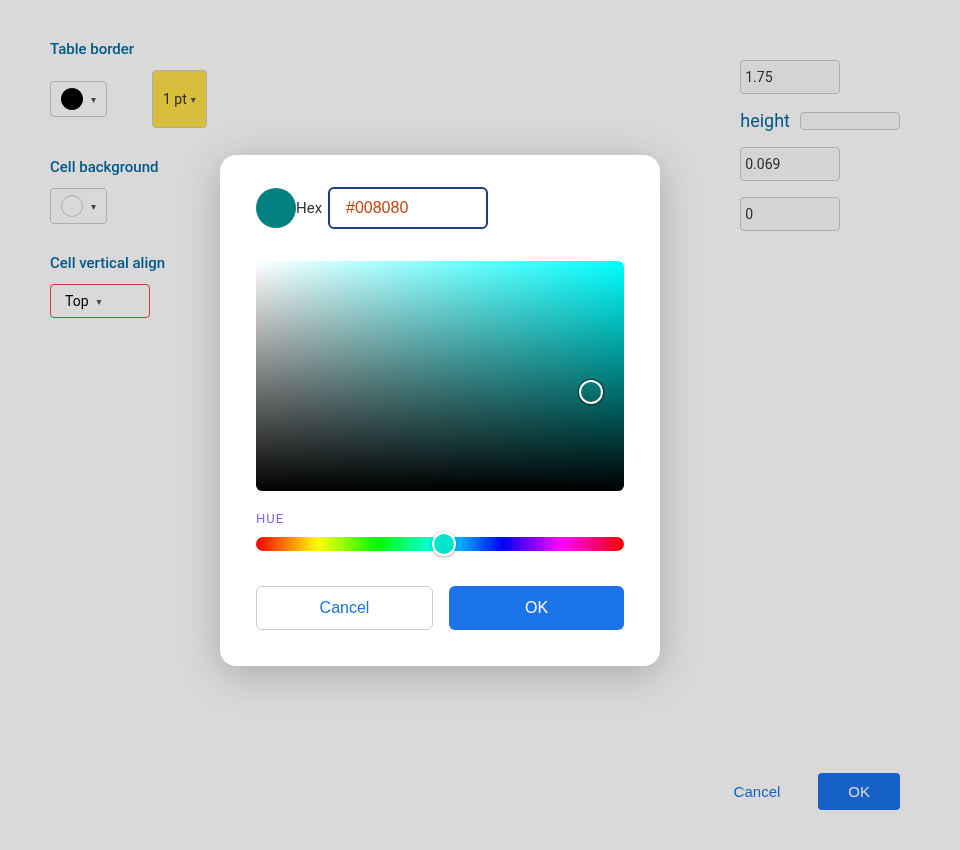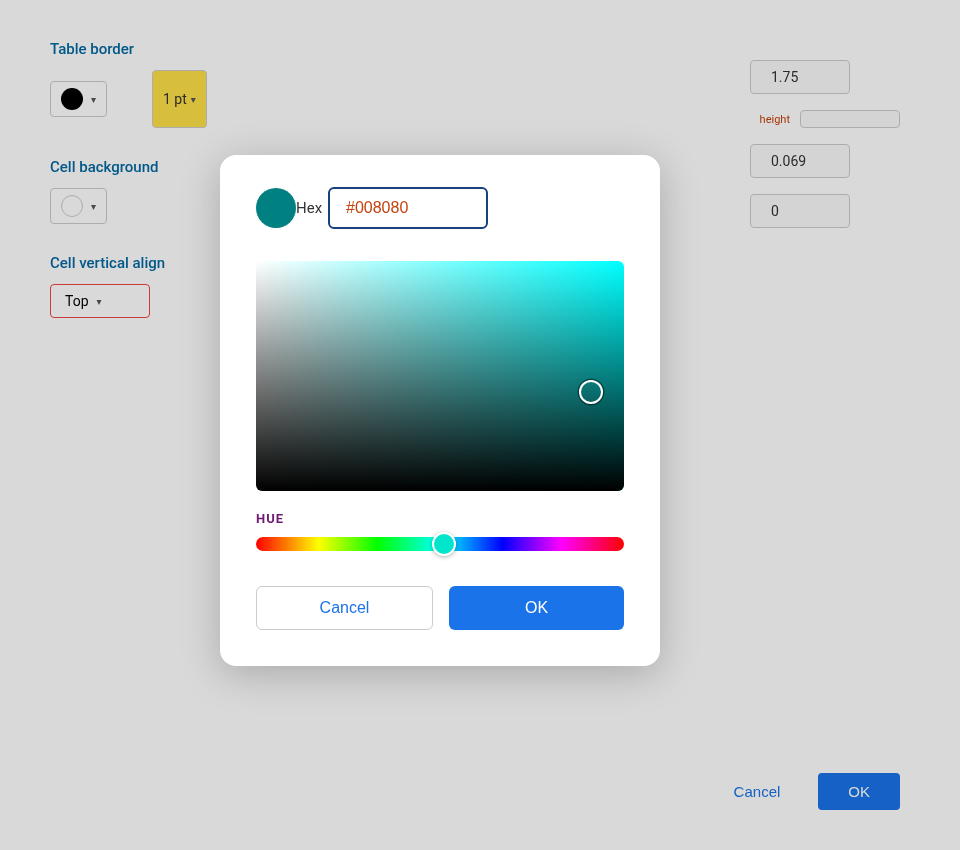--- a/index.html
+++ b/index.html
@@ -87,30 +87,30 @@
       gap: 16px;
     }
 
     .right-input-row {
       display: flex;
       align-items: center;
       gap: 10px;
     }
 
     .right-label {
-      font-size: 11px;
-      color: #c2410c;
+      font-size: 18px;
+      color: #0369a1;
       text-align: right;
       min-width: 40px;
     }
 
     .right-input {
       border: 1px solid #ccc;
       border-radius: 4px;
-      padding: 8px 20px;
+      padding: 8px 4px;
       font-size: 14px;
       color: #333;
       background: #f9f9f9;
       width: 100px;
       text-align: left;
     }
 
     .top-dropdown {
       display: flex;
       align-items: center;
@@ -240,22 +240,22 @@
       border: 2.5px solid #fff;
       background: transparent;
       box-shadow: 0 0 0 1.5px rgba(0,0,0,0.4);
       transform: translate(-50%, -50%);
       pointer-events: none;
     }
 
     
     .hue-label {
       font-size: 13px;
-      font-weight: 700;
-      color: #701a75;
+      font-weight: 400;
+      color: #8b5cf6;
       letter-spacing: 0.08em;
       margin-bottom: 4px;
     }
 
     .hue-slider-container {
       position: relative;
       height: 28px;
       margin-bottom: 28px;
     }
 

